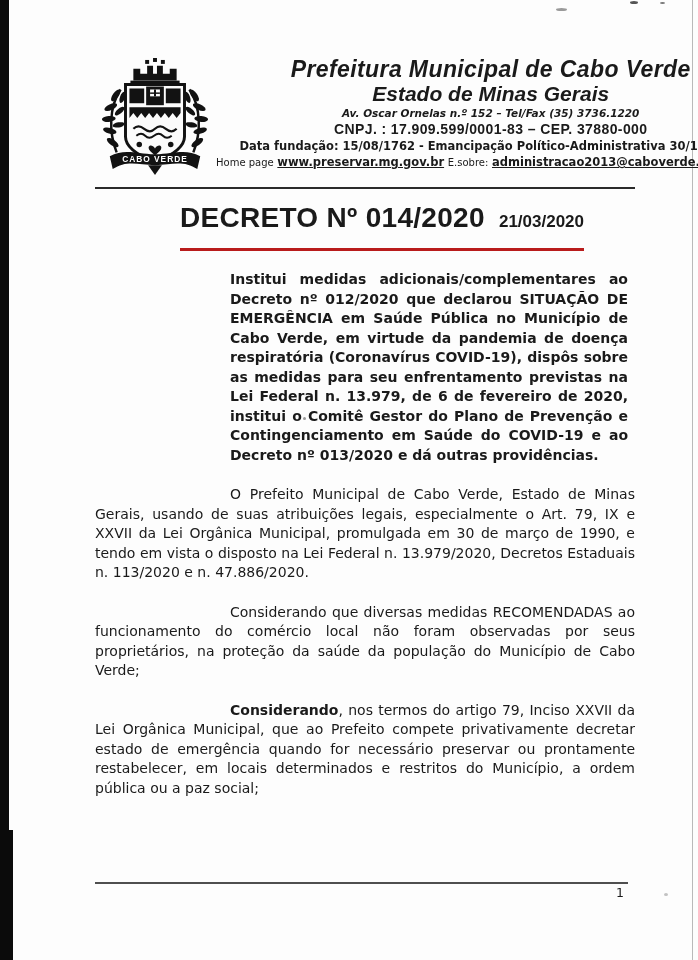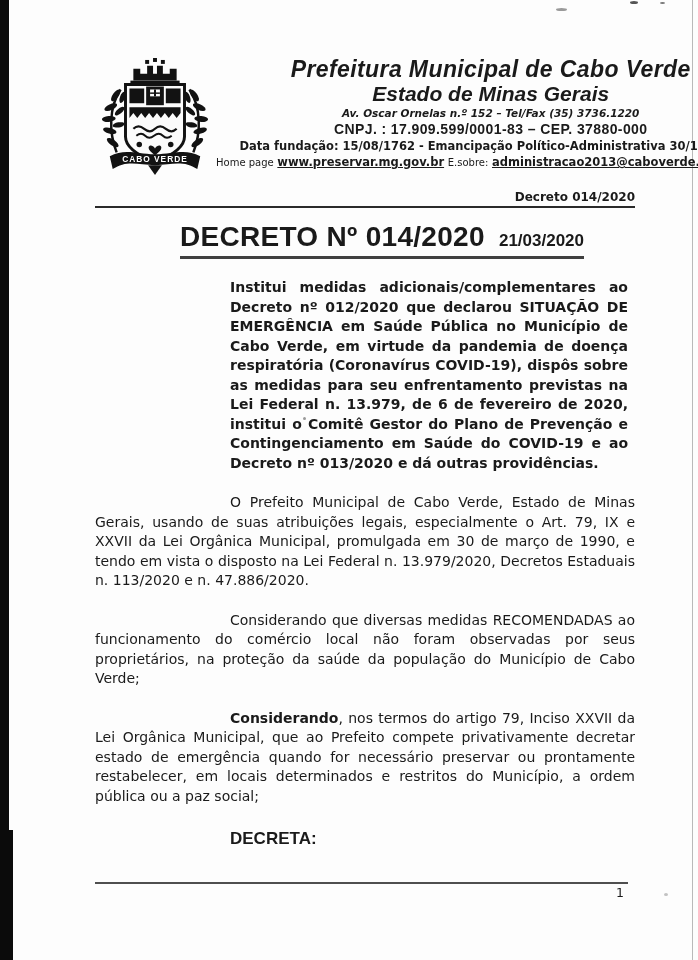--- a/index.html
+++ b/index.html
@@ -27,21 +27,21 @@
   .h-foundation { font-size:11.5px; font-weight:bold; margin-top:2px; }
   .h-contact { font-size:11.5px; margin-top:2px; white-space:nowrap; }
   .h-contact .small-label { font-size:10px;text-align:right; }
   .h-contact .link { font-weight:bold; text-decoration:underline; }
 
   .doc-ref { text-align:right; font-size:12px; font-weight:bold; margin-top:5px; line-height:14px; }
   .header-rule { border:0; border-top:2.5px solid #2a2a2a; margin:2px 0 0 0; }
 
   
   .title-wrap { text-align:center; margin-top:13px; padding-left:34px; }
-  .title-underline { display:inline-block; border-bottom:3px solid #404040; padding-bottom:3px; }
+  .title-underline { display:inline-block; border-bottom:3px solid #b91c1c; padding-bottom:14px; }
   .title-main { font-family:"Liberation Sans", sans-serif; font-size:28px; font-weight:bold; letter-spacing:.3px; }
   .title-date { font-family:"Liberation Sans", sans-serif; font-size:17px; font-weight:bold; margin-left:9px; }
 
   
   .btxt { font-size:14px; line-height:19.5px; text-align:justify; }
   .ementa { margin:19px 0 0 135px; width:398px; font-weight:bold; }
   .para { margin:20px 0 0 0; text-indent:135px; }
   .b { font-weight:bold; }
   .decreta { margin:23px 0 0 135px; font-family:"Liberation Sans", sans-serif; font-size:17px; font-weight:bold; }
 
@@ -129,39 +129,37 @@
         <div class="h-foundation">Data fundação: 15/08/1762 - Emancipação Político-Administrativa 30/10/1866</div>
         <div class="h-contact">
           <span class="small-label">Home page</span>
           <span class="link">www.preservar.mg.gov.br</span>
           <span class="small-label">E.sobre:</span>
           <span class="link">administracao2013@caboverde.mg.gov.br</span>
         </div>
       </div>
     </div>
 
-    <div class="doc-ref">Decreto 014/2020</div>
     <hr class="header-rule">
 
     <div class="title-wrap">
       <span class="title-underline">
         <span class="title-main">DECRETO Nº 014/2020</span>
         <span class="title-date">21/03/2020</span>
       </span>
     </div>
 
     <div class="btxt ementa">Institui medidas adicionais/complementares ao Decreto nº 012/2020 que declarou SITUAÇÃO DE EMERGÊNCIA em Saúde Pública no Município de Cabo Verde, em virtude da pandemia de doença respiratória (Coronavírus COVID-19), dispôs sobre as medidas para seu enfrentamento previstas na Lei Federal n. 13.979, de 6 de fevereiro de 2020,  institui o Comitê Gestor do Plano de Prevenção e Contingenciamento em Saúde do COVID-19 e ao Decreto nº 013/2020 e dá outras providências.</div>
 
     <p class="btxt para">O Prefeito Municipal de Cabo Verde, Estado de Minas Gerais, usando de suas atribuições legais, especialmente o Art. 79, IX e XXVII da Lei Orgânica Municipal, promulgada em 30 de março de 1990, e tendo em vista o disposto na Lei Federal n. 13.979/2020, Decretos Estaduais n. 113/2020 e n. 47.886/2020.</p>
 
 
     <p class="btxt para">Considerando que diversas medidas RECOMENDADAS ao funcionamento do comércio local não foram observadas por seus proprietários, na proteção da saúde da população do Município de Cabo Verde;</p>
 
     <p class="btxt para"><span class="b">Considerando</span><span>, nos termos do artigo 79, Inciso XXVII da Lei Orgânica Municipal, que ao Prefeito compete privativamente decretar estado de emergência quando for necessário preservar ou prontamente restabelecer, em locais determinados e restritos do Município, a ordem pública ou a paz social;</span></p>
 
-    <div class="decreta">DECRETA:</div>
 
   </div>
 
   <div class="footer-rule"></div>
   <div class="page-num">1</div>
 
 </div>
 
 </body></html>

